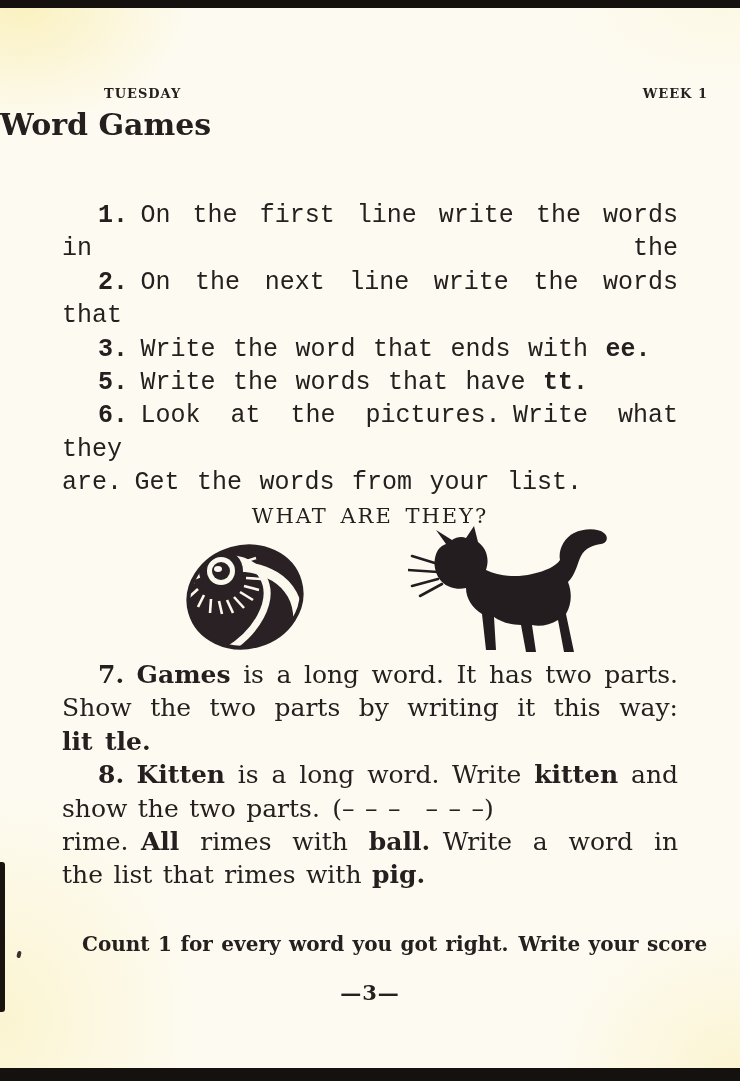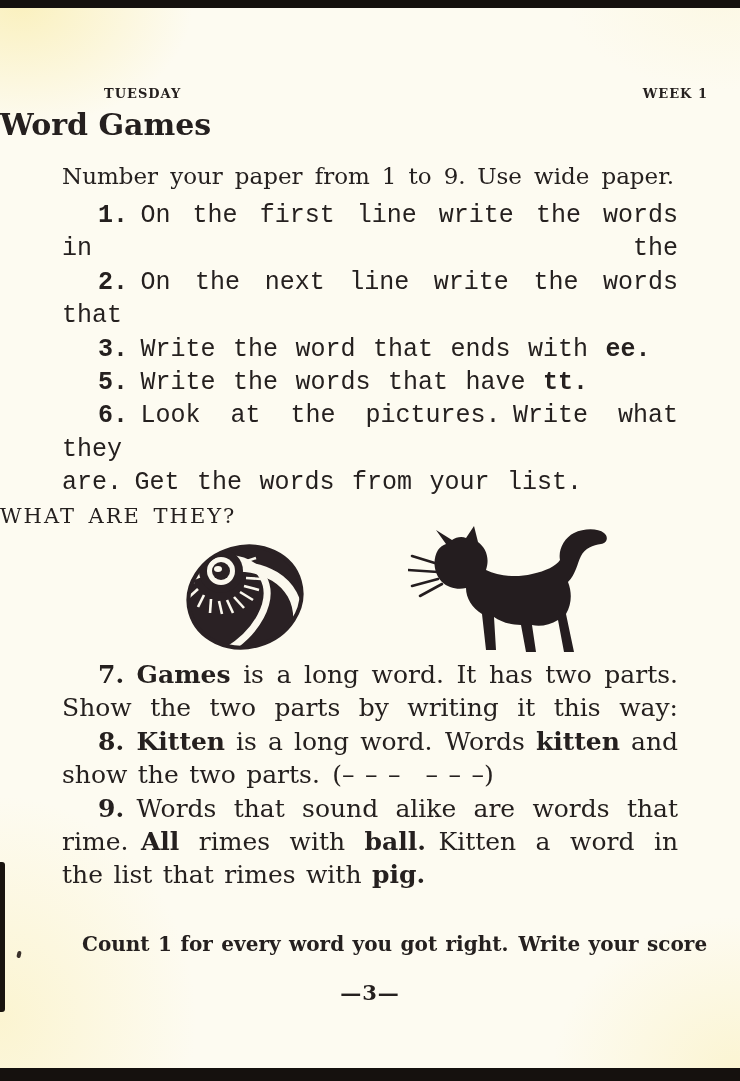--- a/index.html
+++ b/index.html
@@ -38,21 +38,21 @@
   }
   .items{position:absolute;left:62px;width:616px;font-size:25px;line-height:33.4px;word-spacing:2.5px;}
   #items-part1{top:199px;font-family:Liberation Mono, monospace;}
   #items-part2{top:658px;}
   .line{text-align:justify;}
   .jfull{text-align-last:justify;}
   .first{text-indent:36px;}
   b{font-weight:bold;}
 
   .picture-caption{
-    position:absolute;top:504px;left:0;width:740px;
+    position:absolute;top:504px;left:0;width:740px;text-align:center;
     font-size:21px;letter-spacing:2px;word-spacing:4px;
   }
   .figure{position:absolute;}
   #fig-ball{left:184px;top:540px;}
   #fig-cat{left:408px;top:526px;}
 
   .score-note{
     position:absolute;top:931px;left:60px;width:620px;
     font-weight:bold;font-size:20px;line-height:26.5px;word-spacing:1.5px;
   }
@@ -71,21 +71,20 @@
   <div class="scan-edge-left"></div>
   <div class="speck"></div>
 
   <div class="header-row">
     <span>TUESDAY</span>
     <span>WEEK 1</span>
   </div>
 
   <div class="page-title">Word Games</div>
 
-  <div class="intro-line">Number your paper from 1 to 9. Use wide paper.</div>
 
   <div class="items" id="items-part1">
       <div class="para">
         <div class="line first jfull"><b>1.</b><span> On the first line write the words in the</span></div>
       </div>
       <div class="para">
         <div class="line first jfull"><b>2.</b><span> On the next line write the words that</span></div>
       </div>
       <div class="para">
         <div class="line first"><b>3.</b><span> Write the word that ends with </span><b>ee.</b></div>
@@ -154,28 +153,28 @@
         <line x1="30" y1="53" x2="4" y2="60"></line>
         <line x1="34" y1="58" x2="12" y2="70"></line>
       </g>
     </svg>
   </div>
 
   <div class="items" id="items-part2">
       <div class="para">
         <div class="line first jfull"><b>7.</b><span> </span><b>Games</b><span> is a long word. It has two parts.</span></div>
         <div class="line jfull"><span>Show the two parts by writing it this way:</span></div>
+        <div class="line"><b>lit tle.</b></div>
       </div>
       <div class="para">
-        <div class="line first jfull"><b>8.</b><span> </span><b>Kitten</b><span> is a long word. Words </span><b>kitten</b><span> and</span></div>
+        <div class="line first jfull"><b>8.</b><span> </span><b>Kitten</b><span> is a long word. Write </span><b>kitten</b><span> and</span></div>
         <div class="line"><span>show the two parts. (– – – – – –)</span></div>
       </div>
       <div class="para">
-        <div class="line first jfull"><b>9.</b><span> Words that sound alike are words that</span></div>
-        <div class="line jfull"><span>rime. </span><b>All</b><span> rimes with </span><b>ball.</b><span> Kitten a word in</span></div>
+        <div class="line jfull"><span>rime. </span><b>All</b><span> rimes with </span><b>ball.</b><span> Write a word in</span></div>
         <div class="line"><span>the list that rimes with </span><b>pig.</b></div>
       </div>
     </div>
 
   <div class="score-note">
     <div class="l1">Count 1 for every word you got right. Write your score</div>
   </div>
 
   <div class="page-number">—3—</div>
 </div>

